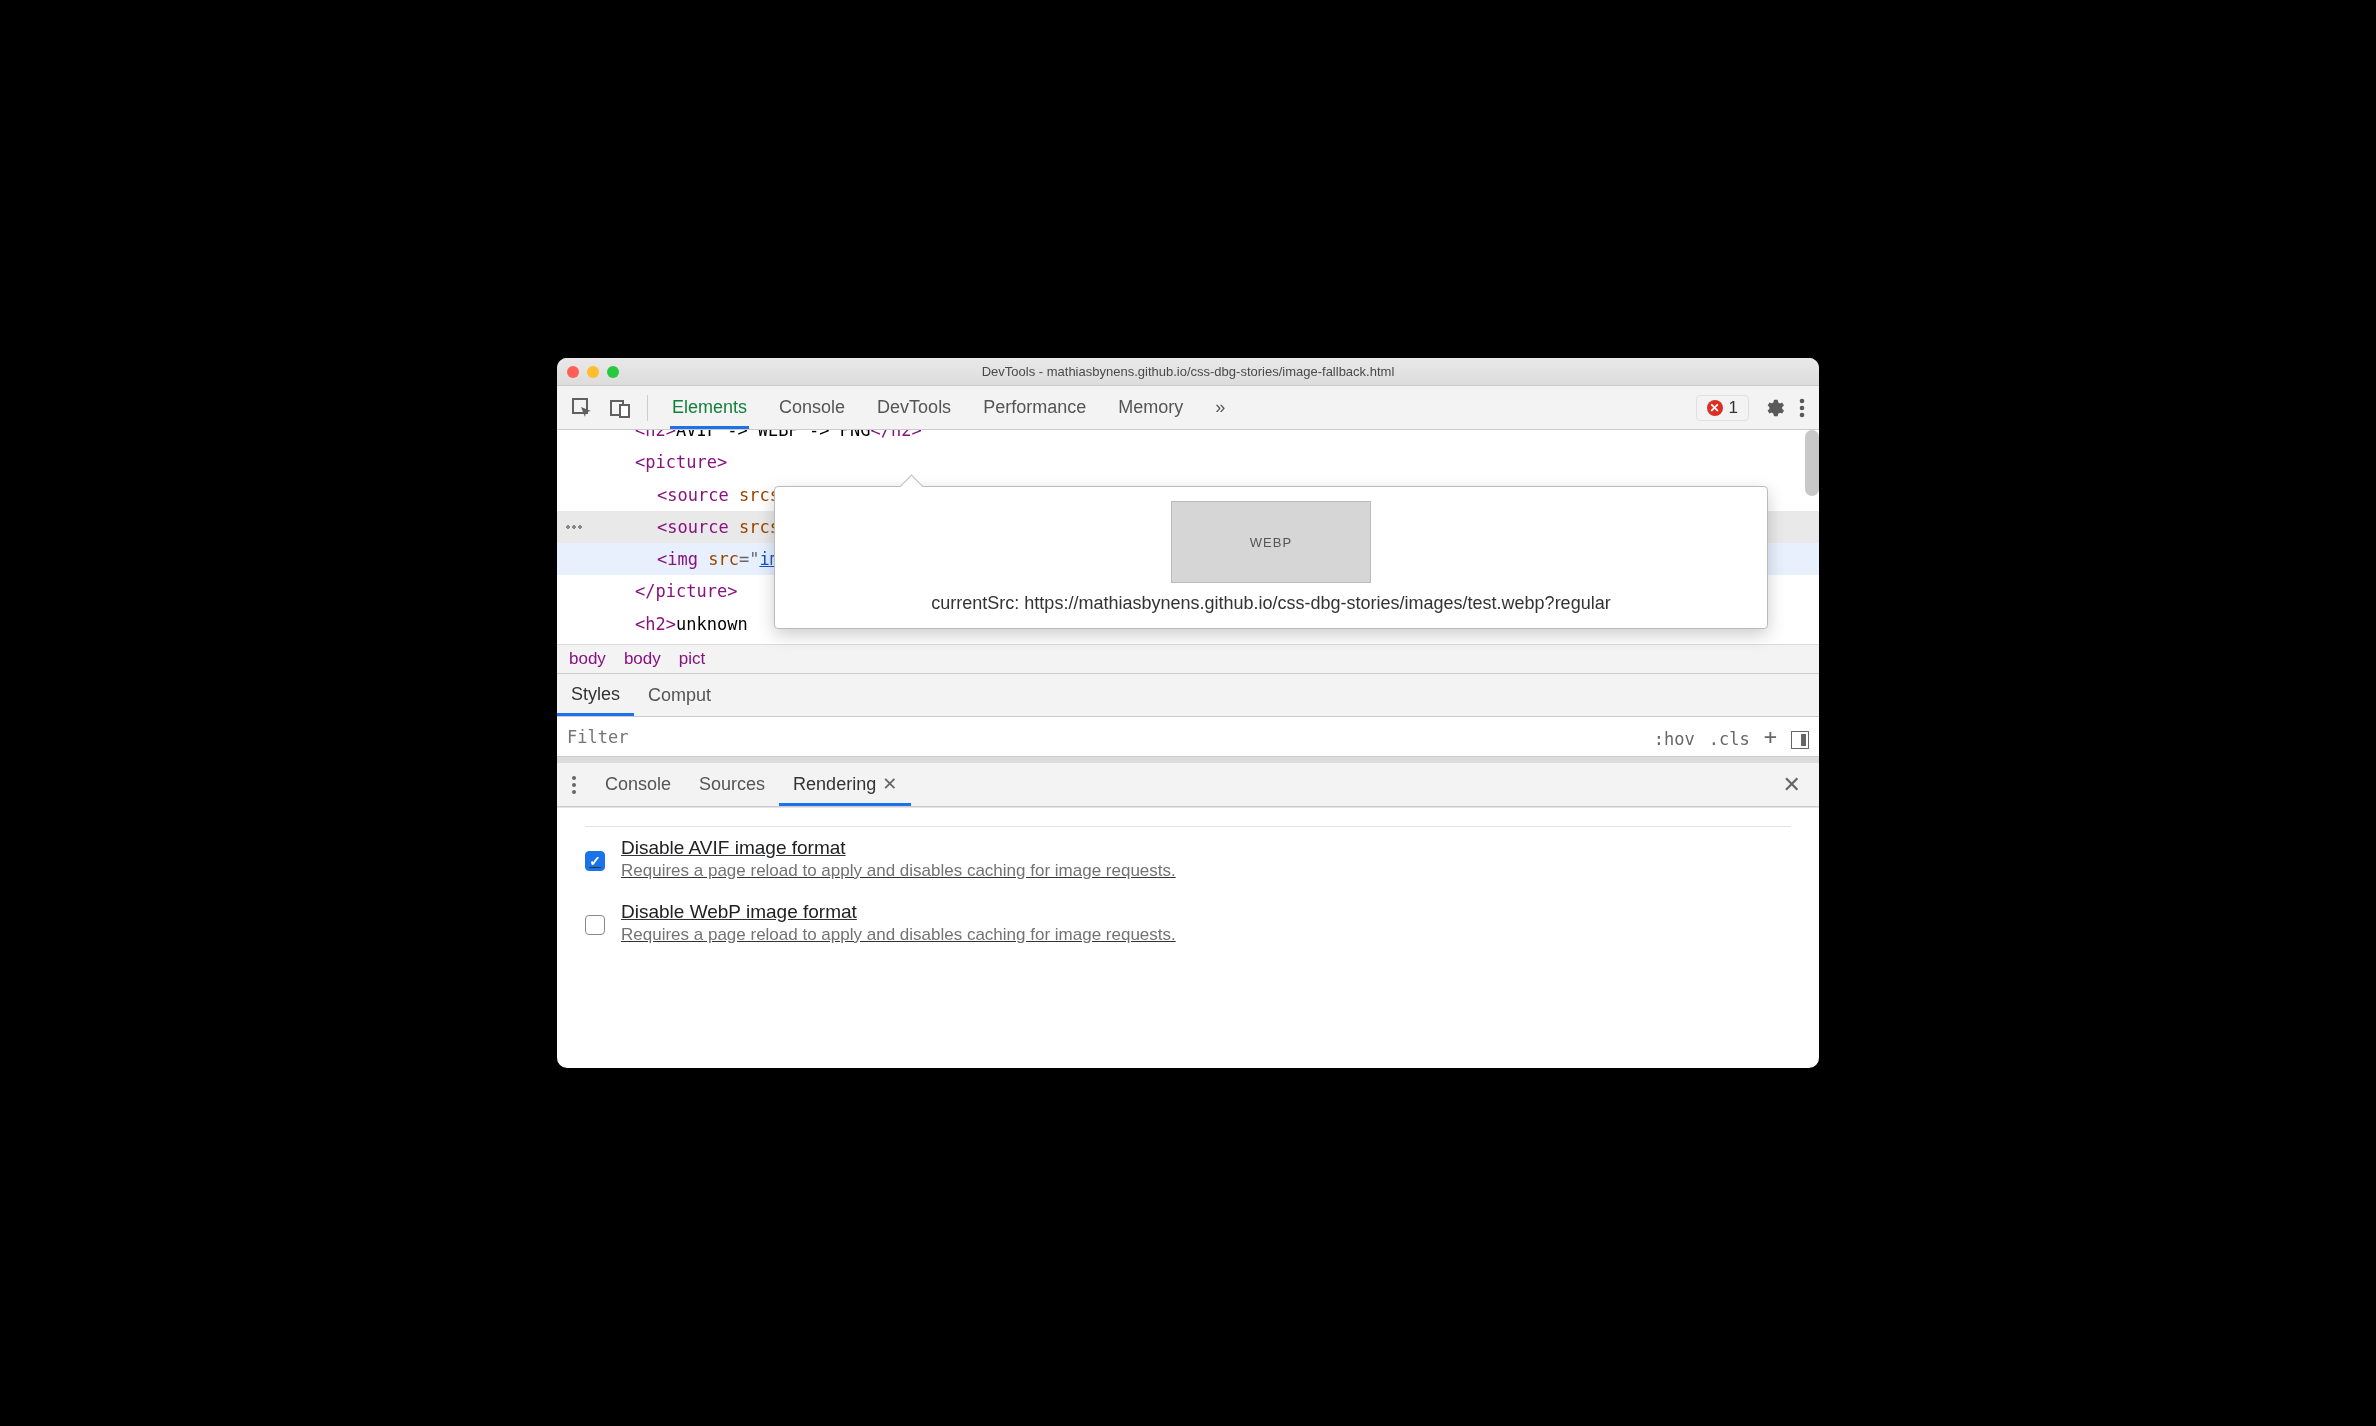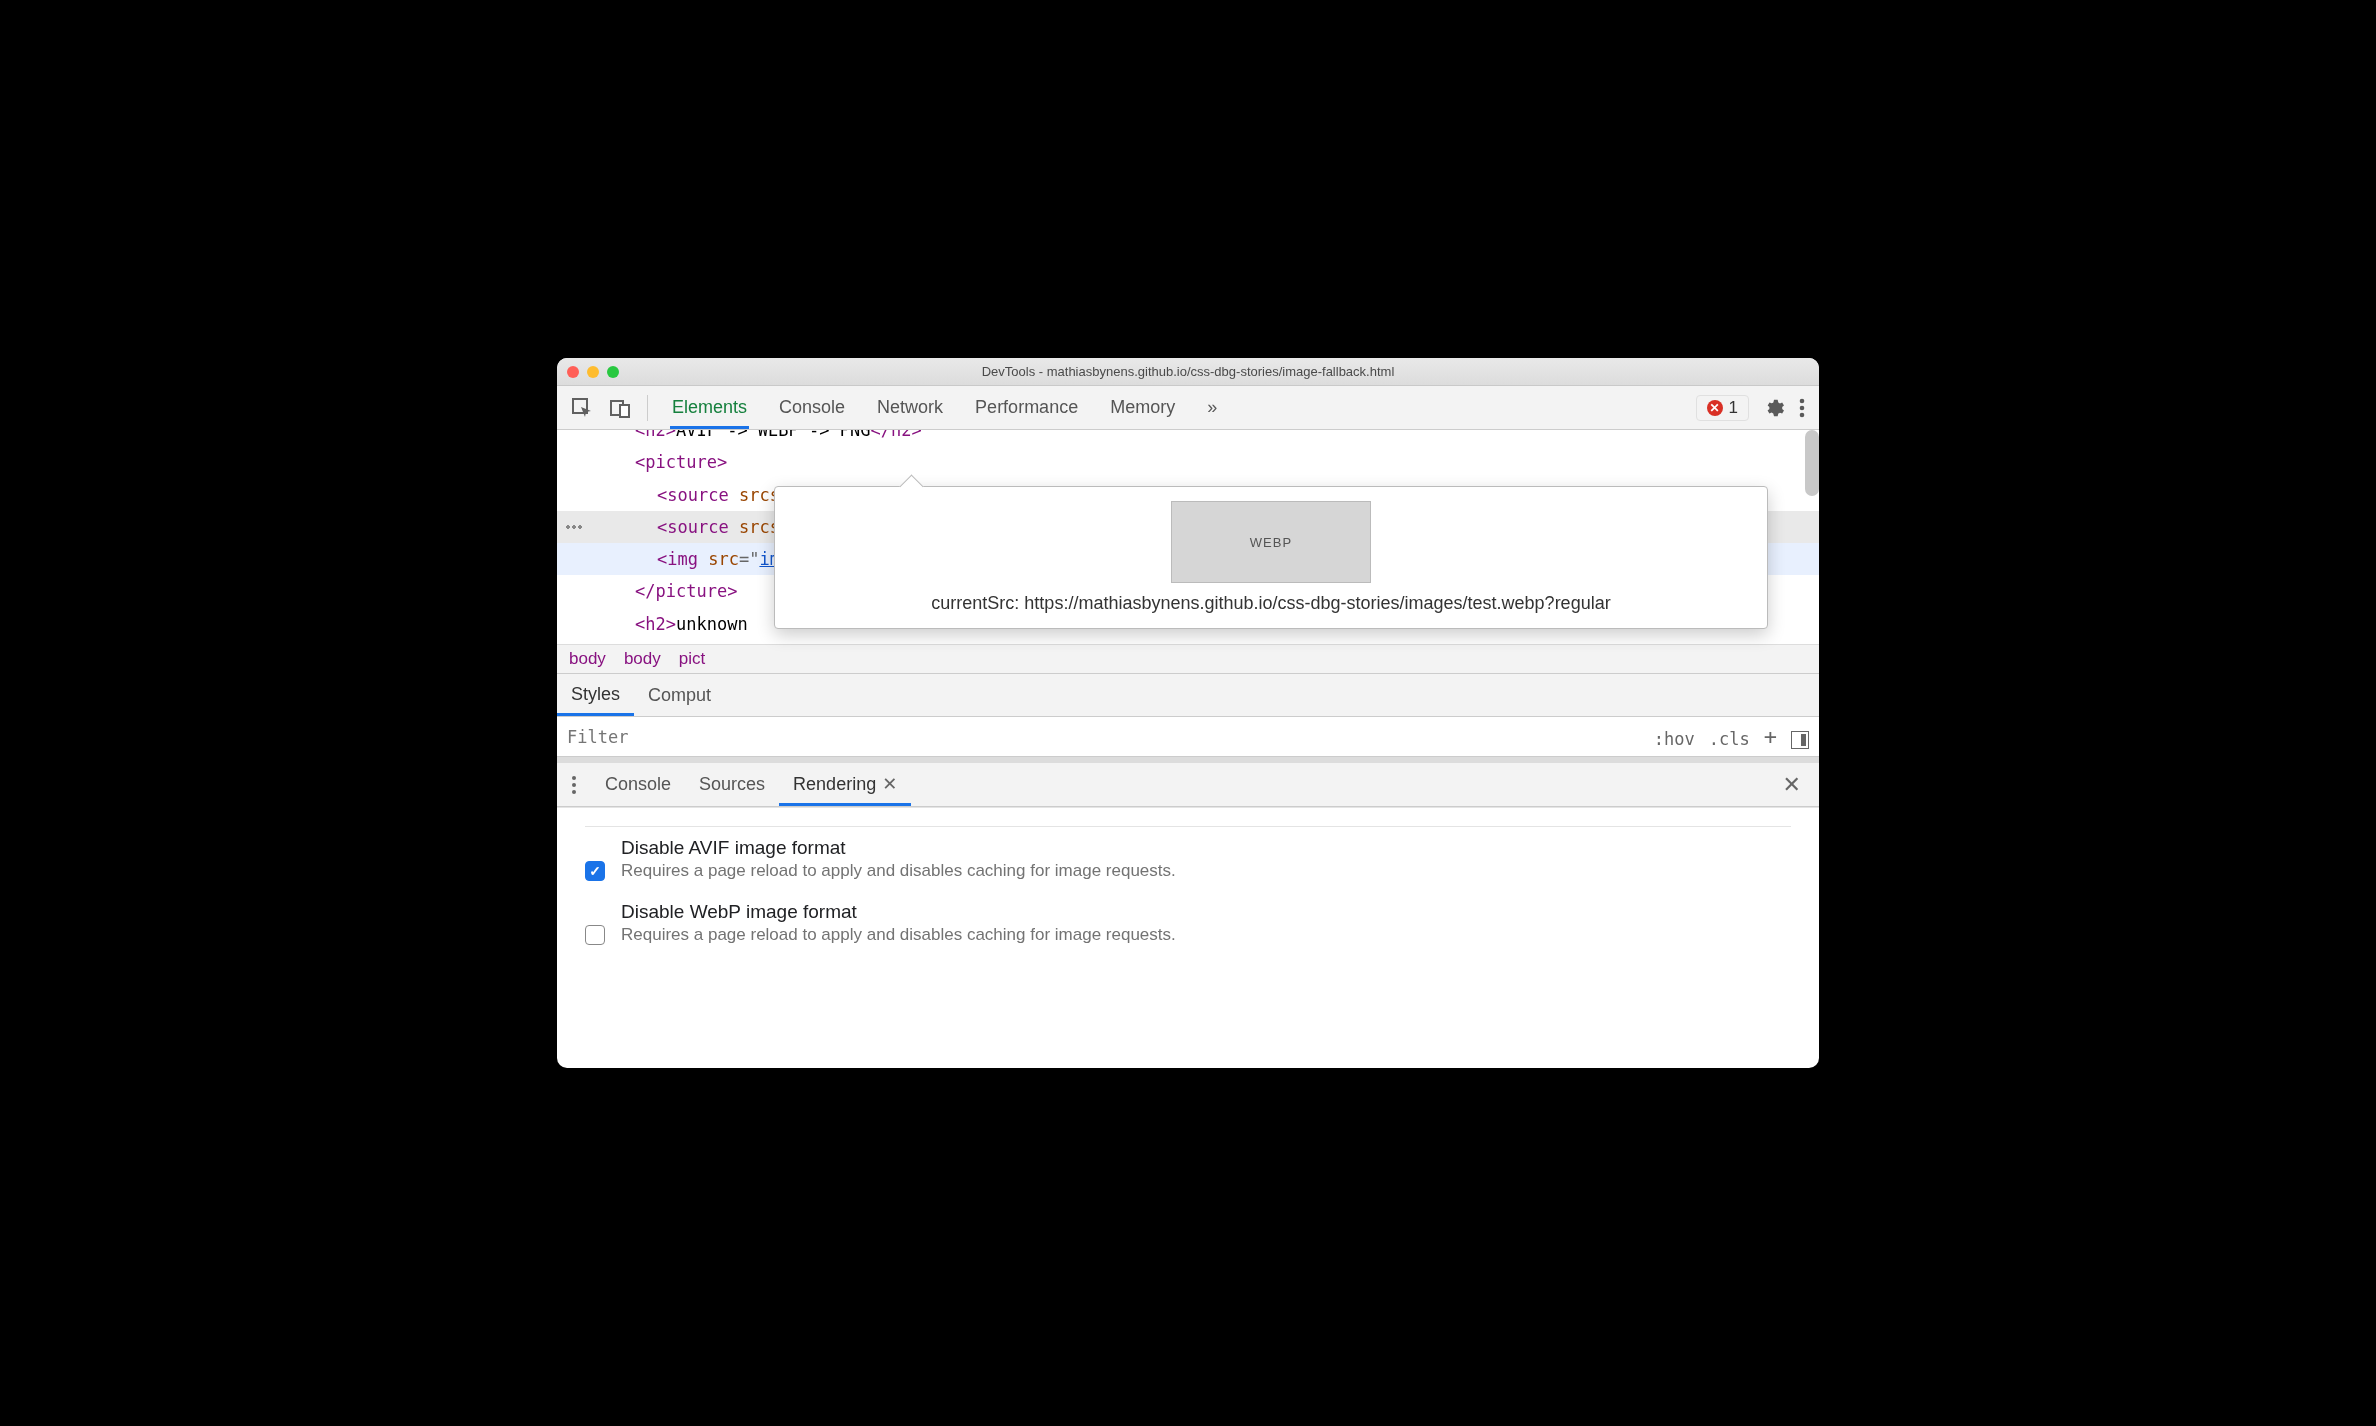--- a/index.html
+++ b/index.html
@@ -110,21 +110,21 @@
     border-top:6px solid #dcdcdc;
     background:#f3f3f3;
     border-bottom:1px solid #ccc;
     display:flex; align-items:center; font-size:18px; color:#555;
   }
   .drawer .vkebab { padding:0 14px;}
   .dtab { padding:10px 14px; display:flex; align-items:center; gap:6px;}
   .dtab.active { color:#333; border-bottom:3px solid #1a73e8; padding-bottom:8px;}
   .dclose { margin-left:auto; padding:0 18px; color:#666; font-size:22px;}
   .drawer-body { background:#fff; padding:18px 28px 40px 28px; font-size:18px; color:#333; border-top:1px solid #e4e4e4;}
-  .opt { display:flex; gap:16px; align-items:flex-end; padding:10px 0;}
+  .opt { display:flex; gap:16px; align-items:center; padding:10px 0;text-decoration:underline;}
   .opt .box { width:20px; height:20px; border:1.5px solid #888; border-radius:4px; margin-top:4px; flex-shrink:0;}
   .opt .box.checked { background:#1a73e8; border-color:#1a73e8; display:flex;align-items:center;justify-content:center;}
   .opt .box.checked::after{content:"✓"; color:#fff; font-size:14px; font-weight:bold;}
   .opt .desc { color:#737373; font-size:17px; padding-top:2px;}
   .opt .title {font-size:19px; color:#202124;}
   .tooltip {
     position:absolute;
     left:217px; top:128px;
     width:994px;
     background:#fff;
@@ -176,21 +176,21 @@
     <div class="icon-btn">
       <svg width="22" height="22" viewBox="0 0 22 22">
           <rect x="2" y="4" width="12" height="14" fill="none" stroke="#606060" stroke-width="2"></rect>
           <rect x="11" y="8" width="9" height="12" fill="#fff" stroke="#606060" stroke-width="2"></rect>
         </svg>
     </div>
     <div class="toolbar-sep"></div>
     <div class="tabs">
       <div class="tab active">Elements</div>
       <div class="tab">Console</div>
-      <div class="tab">Network</div>
+      <div class="tab">DevTools</div>
       <div class="tab">Performance</div>
       <div class="tab">Memory</div>
       <div class="tab chevmore">»</div>
     </div>
     <div class="toolbar-right">
       <div class="err-pill">
         <div class="err-dot">✕</div>
         <span>1</span>
       </div>
       <div class="gear">

